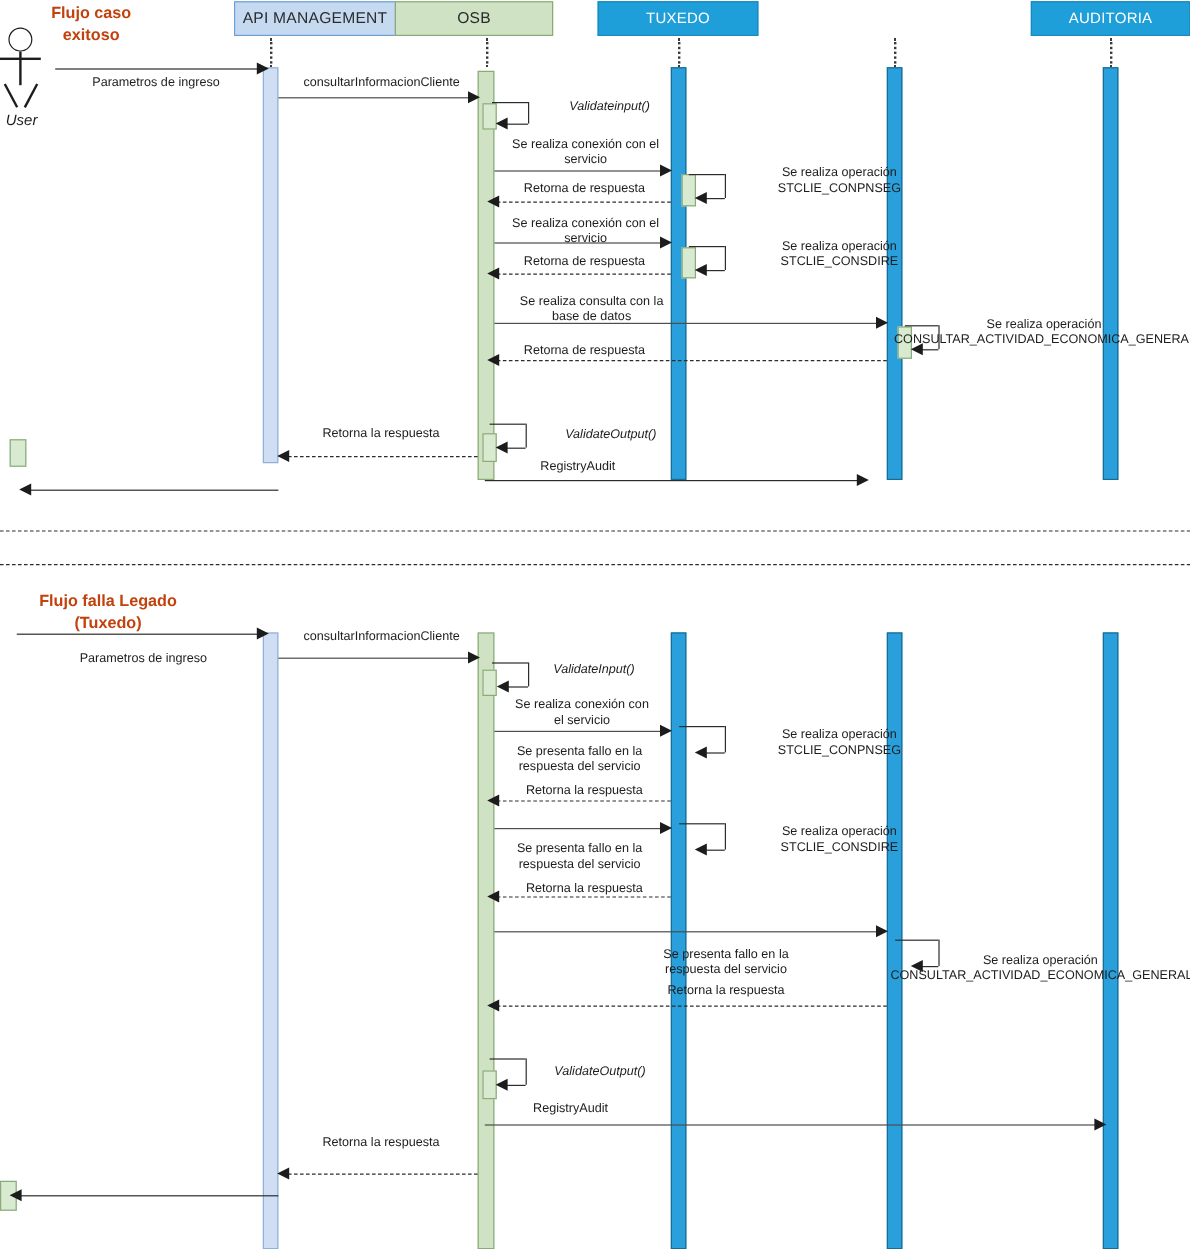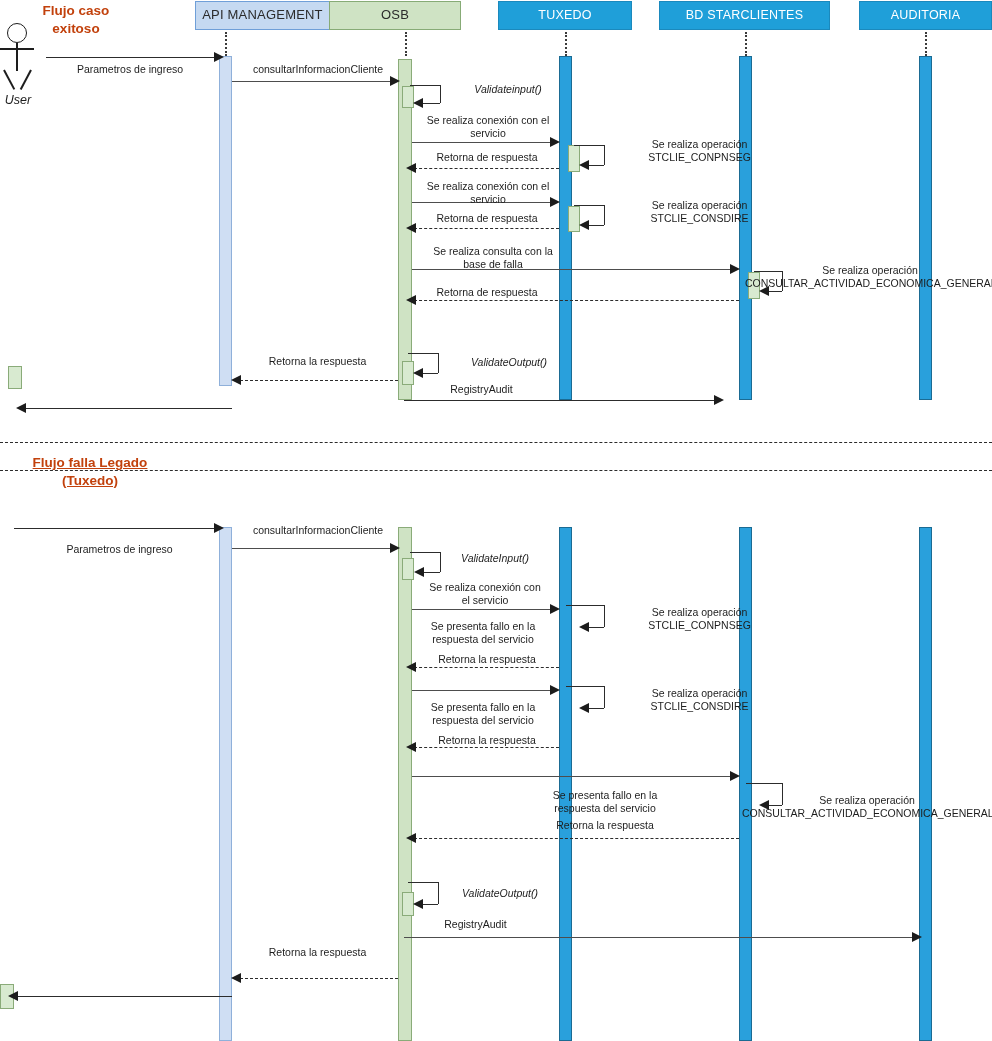--- a/index.html
+++ b/index.html
@@ -57,21 +57,20 @@
     <div class="sf-seg" style="left:0px;top:48px;width:34px;height:1.8px;"></div>
     <div class="sf-seg" style="left:16px;top:43px;width:1.8px;height:28px;"></div>
     <div class="sf-seg" style="left:3px;top:70px;width:1.8px;height:22px;transform-origin:top center;transform:rotate(-28deg);"></div>
     <div class="sf-seg" style="left:30px;top:70px;width:1.8px;height:22px;transform-origin:top center;transform:rotate(28deg);"></div>
     <div class="actor-label" style="left:0px;top:93px;width:36px;font-style:italic;">User</div>
   </div>
 
   <div class="phead lightblue" style="left:158px;top:1px;width:135px;height:29px;margin-left:37px;">API MANAGEMENT</div>
   <div class="phead green" style="left:329px;top:1px;width:132px;height:29px;">OSB</div>
   <div class="phead blue" style="left:498px;top:1px;width:134px;height:29px;">TUXEDO</div>
-  <div class="phead blue" style="left:659px;top:1px;width:171px;height:29px;">BD STARCLIENTES</div>
   <div class="phead blue" style="left:859px;top:1px;width:133px;height:29px;">AUDITORIA</div>
 
   <div class="stub" style="left:225px;top:32px;height:24px;"></div>
   <div class="stub" style="left:405px;top:32px;height:24px;"></div>
   <div class="stub" style="left:565px;top:32px;height:24px;"></div>
   <div class="stub" style="left:745px;top:32px;height:24px;"></div>
   <div class="stub" style="left:925px;top:32px;height:24px;"></div>
 
   <div class="title" style="left:16px;top:2px;width:120px;">Flujo caso
 exitoso</div>
@@ -129,21 +128,21 @@
   <div class="lbl" style="left:612px;top:199px;width:175px;">Se realiza operación
 STCLIE_CONSDIRE</div>
 
   <div class="line dash" style="left:414px;top:228px;width:145px;"></div>
   <div class="ar left" style="left:406px;top:223px;"></div>
   <div class="lbl" style="left:412px;top:212px;width:150px;">Retorna de respuesta</div>
 
   <div class="line thick" style="left:412px;top:269px;width:320px;"></div>
   <div class="ar right" style="left:730px;top:264px;"></div>
   <div class="lbl" style="left:408px;top:245px;width:170px;">Se realiza consulta con la
-base de falla</div>
+base de datos</div>
 
   <div class="act greenlite" style="left:748px;top:272px;width:12px;height:27px;"></div>
   <div class="line" style="left:754px;top:271px;width:28px;"></div>
   <div class="vline" style="left:782px;top:271px;height:20px;"></div>
   <div class="line" style="left:768px;top:291px;width:14px;"></div>
   <div class="ar left" style="left:759px;top:286px;"></div>
   <div class="lbl" style="left:745px;top:264px;width:250px;">Se realiza operación
 CONSULTAR_ACTIVIDAD_ECONOMICA_GENERAL</div>
 
   <div class="line dash" style="left:414px;top:300px;width:325px;"></div>
@@ -164,21 +163,21 @@
   <div class="line" style="left:404px;top:400px;width:312px;"></div>
   <div class="ar right" style="left:714px;top:395px;"></div>
   <div class="lbl" style="left:404px;top:383px;width:155px;">RegistryAudit</div>
 
   <div class="line" style="left:24px;top:408px;width:208px;"></div>
   <div class="ar left" style="left:16px;top:403px;"></div>
 
   <div class="sep" style="top:442px;"></div>
   <div class="sep" style="top:470px;"></div>
 
-  <div class="title" style="left:20px;top:454px;width:140px;text-decoration:underline;">Flujo falla Legado
+  <div class="title" style="left:20px;top:492px;width:140px;">Flujo falla Legado
 (Tuxedo)</div>
 
   <div class="act lightblue" style="left:219px;top:527px;width:13px;height:514px;"></div>
   <div class="act green" style="left:398px;top:527px;width:14px;height:514px;"></div>
   <div class="act blue" style="left:559px;top:527px;width:13px;height:514px;"></div>
   <div class="act blue" style="left:739px;top:527px;width:13px;height:514px;"></div>
   <div class="act blue" style="left:919px;top:527px;width:13px;height:514px;"></div>
 
   <div class="act greenlite" style="left:0px;top:984px;width:14px;height:25px;"></div>
 

